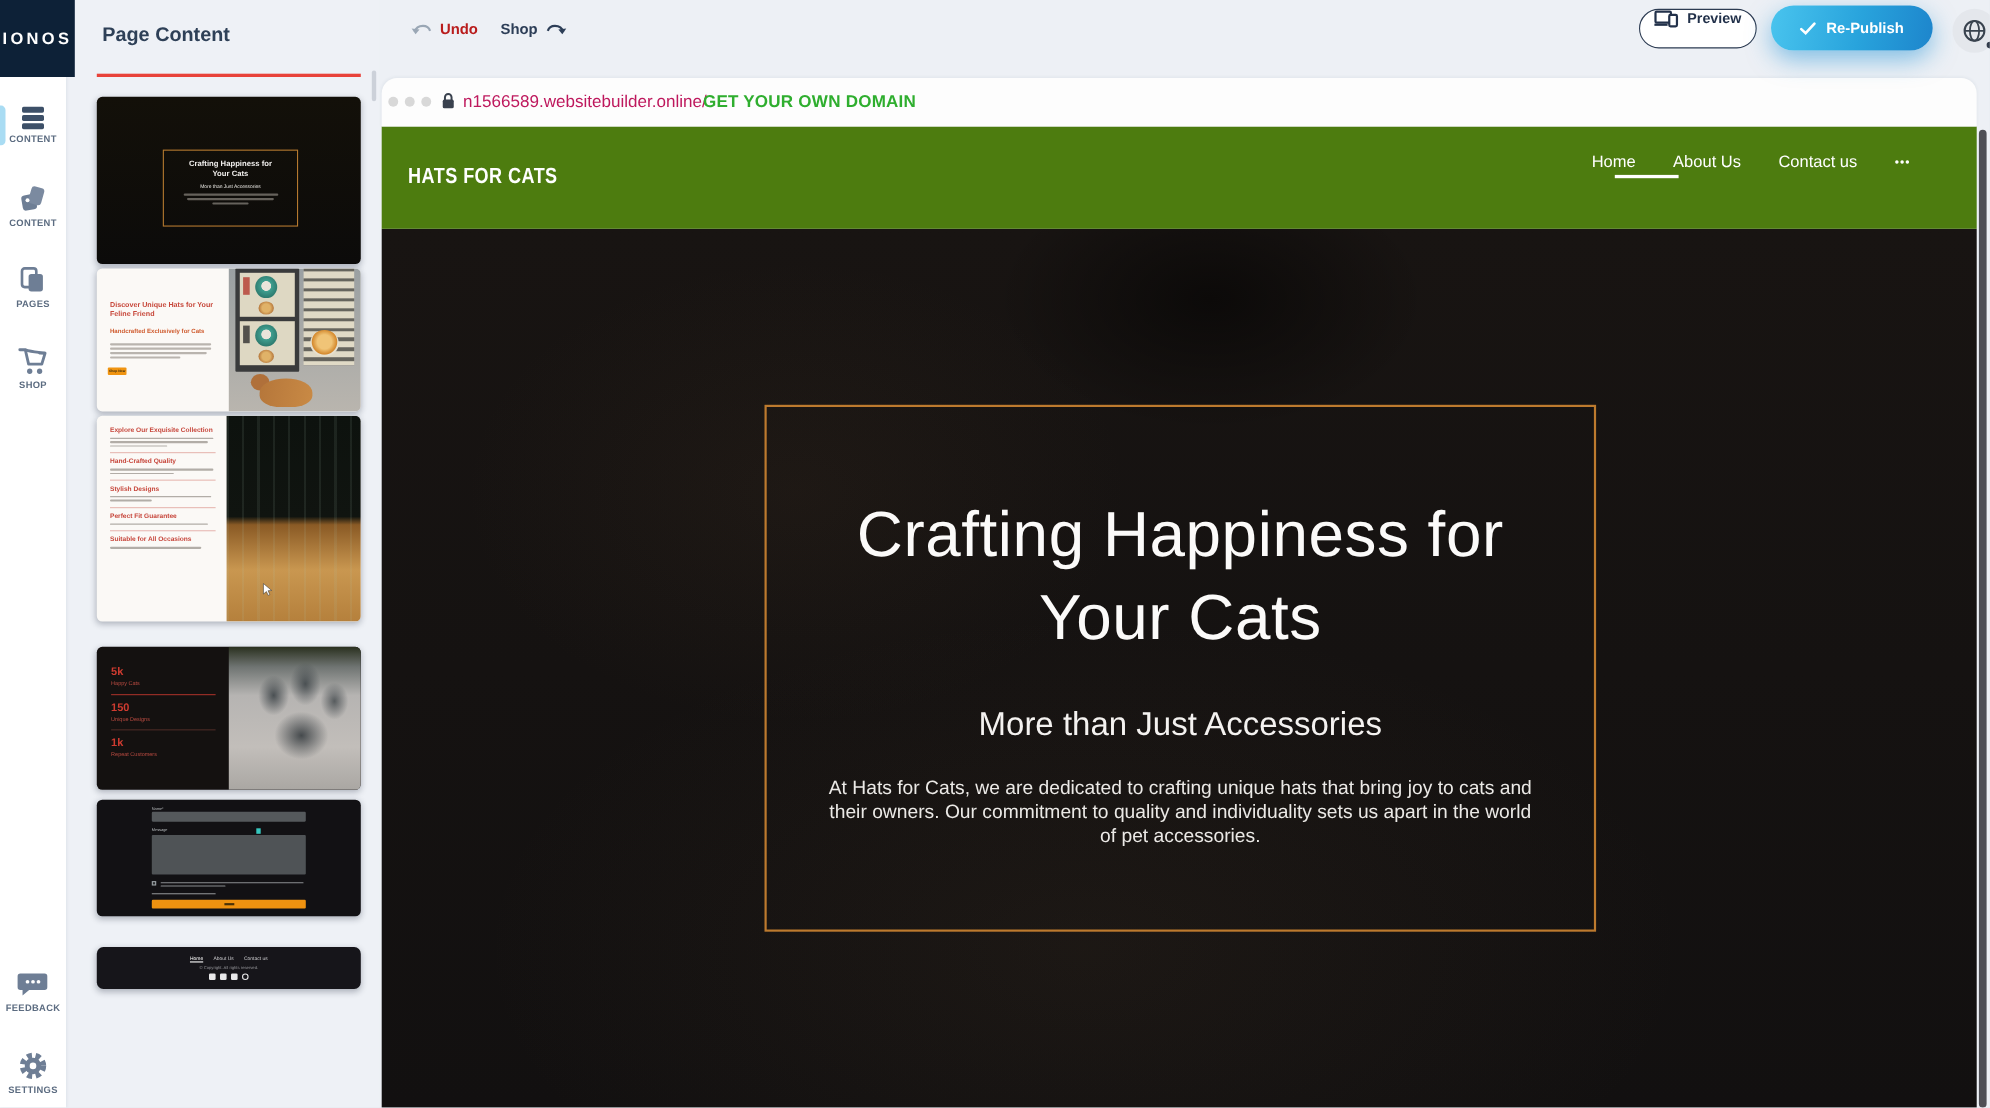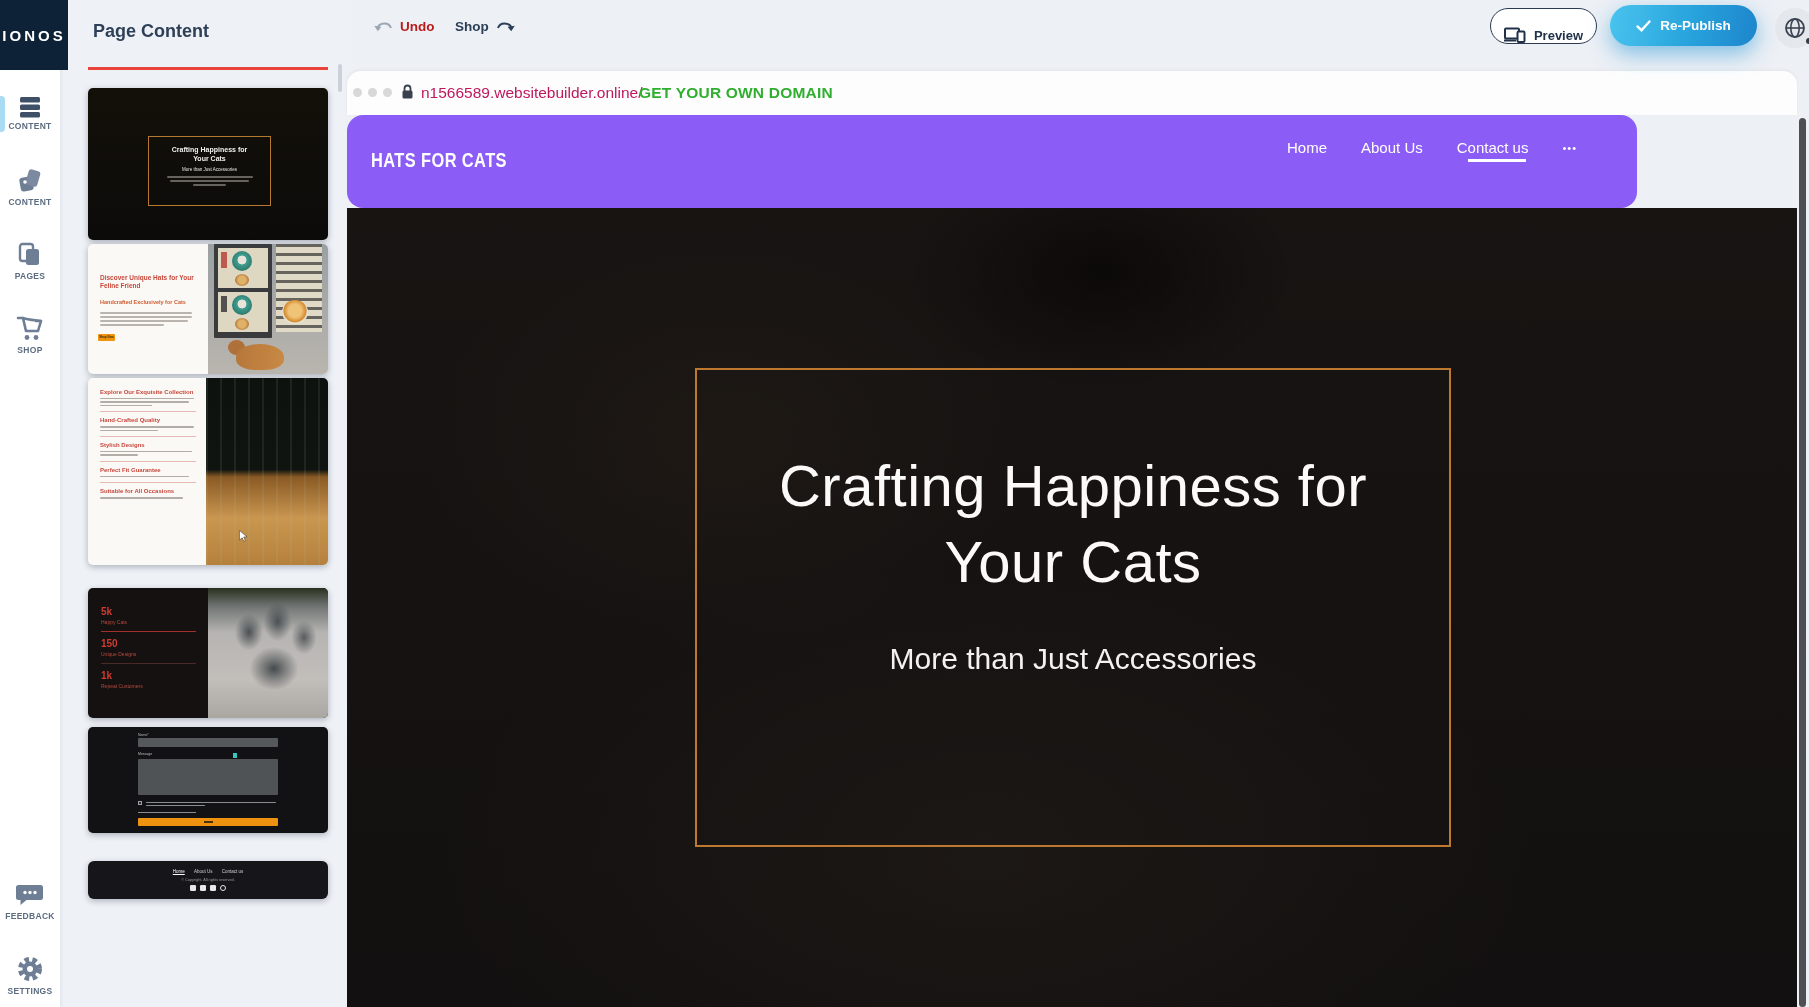--- a/index.html
+++ b/index.html
@@ -111,42 +111,42 @@
   .t6-nav .on{ color:#ffffff; text-decoration:underline; }
   .t6-copy{ text-align:center; font-size:3.8px; color:#96969b; margin-top:3.5px;}
   .t6-icons{ display:flex; justify-content:center; gap:4px; margin-top:3.5px;}
   .t6-icons .sq{ width:6px; height:6px; background:#e8e8ea; border-radius:1.2px;}
   .t6-icons .ci{ width:6px; height:6px; background:transparent; border:1.2px solid #e8e8ea; border-radius:50%;}
 
   
   .undo-wrap{ left:374px; top:19px; display:flex; align-items:center; gap:7px; color:#b91c1c; font-size:13.5px; font-weight:700; cursor:default;}
   .redo-wrap{ left:455px; top:19px; display:flex; align-items:center; gap:7px; color:#2d3e57; font-size:13.5px; font-weight:700; cursor:pointer;}
   .btn-preview{ left:1490px; top:8px; width:107px; height:36px; border:1.5px solid #2c3b52; border-radius:18px;
-    background:#fff; display:flex; align-items:flex-end; justify-content:center; gap:8px;
+    background:#fff; display:flex; align-items:flex-start; justify-content:center; gap:8px;
     font-size:13px; font-weight:700; color:#22314a; cursor:pointer; z-index:30;}
   .btn-publish{ left:1610px; top:5px; width:147px; height:41px; border-radius:21px;
     background:linear-gradient(100deg,#49c4ee 0%,#28a3dc 55%,#1d85cc 100%);
     box-shadow:0 8px 22px rgba(40,150,215,.55);
     display:flex; align-items:center; justify-content:center; gap:9px;
     font-size:13.5px; font-weight:700; color:#ffffff; cursor:pointer; z-index:30;}
   .btn-globe{ left:1775px; top:8px; width:40px; height:40px; border-radius:50%; background:#e4e7ec;
     display:flex; align-items:center; justify-content:center; cursor:pointer; z-index:30;}
   .globe-dot{ position:absolute; right:3px; bottom:4px; width:6px; height:6px; border-radius:50%; background:#333d4c;}
 
   
   .chrome{ left:347px; top:71px; width:1450px; height:44px; background:#fdfdfd;
            border-radius:14px 14px 0 0; z-index:10; box-shadow:0 -1px 3px rgba(40,60,90,.06);}
   .chrome-dots{ position:absolute; left:6px; top:17px; display:flex; gap:6px;}
   .chrome-dots i{ width:9px; height:9px; border-radius:50%; background:#d8d8d8; display:block;}
   .chrome-lock{ position:absolute; left:54px; top:13px;}
   .chrome-url{ position:absolute; left:74px; top:13px; font-size:15.5px; color:#be185d; }
   .chrome-domain{ position:absolute; left:292px; top:13px; font-size:15.5px; font-weight:700; color:#2fae2f; letter-spacing:.2px; cursor:pointer;}
 
   
-  .site-header{ left:347px; top:115px; width:1290px; height:93px; background:#8b5cf6; z-index:9;border-radius:16px;}
+  .site-header{ left:347px; top:115px; width:1450px; height:93px; background:#4d7c0f; z-index:9;}
   .site-logo{ position:absolute; left:24px; top:34px; color:#fff; font-size:20px; font-weight:800;
               letter-spacing:.5px; transform:scaleX(.82); transform-origin:left; white-space:nowrap;}
   .site-nav{ position:absolute; right:60px; top:24px; display:flex; align-items:center; gap:34px;
              color:#fff; font-size:15px;}
   .site-nav .item{ cursor:pointer; }
   .nav-underline{ position:absolute; left:1468px; top:159px; width:58px; height:2.5px; background:#fff; z-index:10;}
   .hero{ left:347px; top:208px; width:1450px; height:799px; z-index:8;
      background:
        radial-gradient(ellipse 280px 170px at 52% 8%, rgba(0,0,0,.5), transparent 70%),
        radial-gradient(ellipse 430px 300px at 26% 30%, rgba(100,74,48,.10), transparent 70%),
@@ -194,20 +194,21 @@
   </div>
   <div class="abs nav-underline"></div>
 
   <div class="abs hero">
     <div class="hero-box">
       <div class="hero-h1">
         <div>Crafting Happiness for</div>
         <div>Your Cats</div>
       </div>
       <div class="hero-sub">More than Just Accessories</div>
+      <div class="hero-p">At Hats for Cats, we are dedicated to crafting unique hats that bring joy to cats and their owners. Our commitment to quality and individuality sets us apart in the world of pet accessories.</div>
     </div>
   </div>
 
   <div class="abs v-scroll"></div>
 
   <div class="abs undo-wrap">
     <svg width="19" height="14" viewBox="0 0 19 14">
         <path d="M3 9 Q4.5 3.5 10.5 3.5 Q15.5 3.5 17 8" fill="none" stroke="#9aa7b5" stroke-width="2"></path>
         <path d="M0.2 5.8 L3.8 11.2 L7.4 6.8 Z" fill="#9aa7b5"></path>
       </svg>

